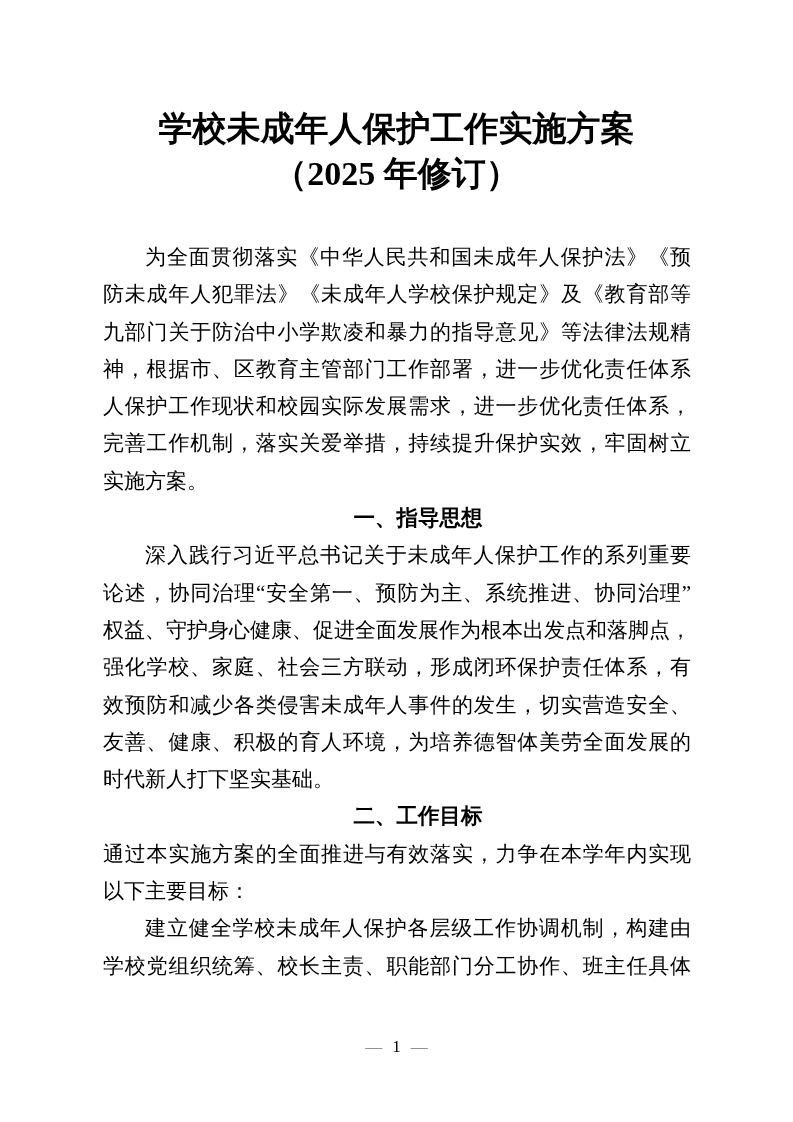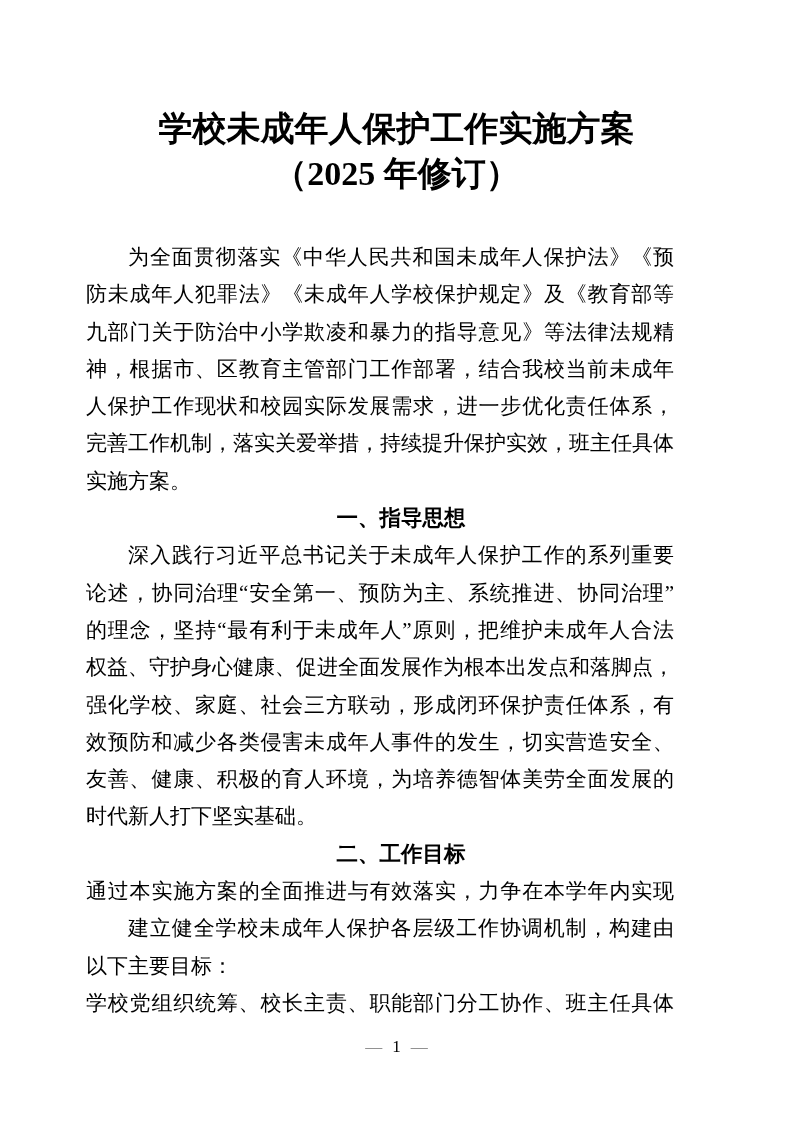--- a/index.html
+++ b/index.html
@@ -22,21 +22,21 @@
     width: 793px;
     text-align: center;
     font-family: "Liberation Serif", "DejaVu Serif", serif;
     font-weight: 700;
     font-size: 34px;
     line-height: 45px;
   }
   .doc-body {
     position: absolute;
     top: 239px;
-    left: 86px;
+    left: 103px;
     width: 588px;
     font-family: "Liberation Serif", "DejaVu Serif", serif;
     font-size: 21px;
   }
   .line {
     line-height: 37.3px;
     height: 37.3px;
     overflow: hidden;
     text-align: justify;
     text-align-last: justify;
@@ -85,37 +85,36 @@
 
   <div class="title-block">
     <div>学校未成年人保护工作实施方案</div>
     <div>（2025 年修订）</div>
   </div>
 
   <div class="doc-body" id="doc-body">
       <div class="line indent">为全面贯彻落实《中华人民共和国未成年人保护法》《预</div>
       <div class="line">防未成年人犯罪法》《未成年人学校保护规定》及《教育部等</div>
       <div class="line">九部门关于防治中小学欺凌和暴力的指导意见》等法律法规精</div>
-      <div class="line">神，根据市、区教育主管部门工作部署，结合我校当前未成年</div>
+      <div class="line">神，根据市、区教育主管部门工作部署，进一步优化责任体系</div>
       <div class="line">人保护工作现状和校园实际发展需求，进一步优化责任体系，</div>
-      <div class="line">完善工作机制，落实关爱举措，持续提升保护实效，班主任具体</div>
+      <div class="line">完善工作机制，落实关爱举措，持续提升保护实效，牢固树立</div>
       <div class="line last">实施方案。</div>
       <div class="heading">一、指导思想</div>
       <div class="line indent">深入践行习近平总书记关于未成年人保护工作的系列重要</div>
       <div class="line"><span>论述，协同治理“安全</span><span class="bold-run">第一</span><span>、预防为主、系统推进、协同治理”</span></div>
-      <div class="line">的理念，坚持“最有利于未成年人”原则，把维护未成年人合法</div>
       <div class="line">权益、守护身心健康、促进全面发展作为根本出发点和落脚点，</div>
       <div class="line">强化学校、家庭、社会三方联动，形成闭环保护责任体系，有</div>
       <div class="line">效预防和减少各类侵害未成年人事件的发生，切实营造安全、</div>
       <div class="line">友善、健康、积极的育人环境，为培养德智体美劳全面发展的</div>
       <div class="line last">时代新人打下坚实基础。</div>
       <div class="heading">二、工作目标</div>
       <div class="line">通过本实施方案的全面推进与有效落实，力争在本学年内实现</div>
+      <div class="line last">以下主要目标：</div>
       <div class="line indent">建立健全学校未成年人保护各层级工作协调机制，构建由</div>
-      <div class="line last">以下主要目标：</div>
       <div class="line">学校党组织统筹、校长主责、职能部门分工协作、班主任具体</div>
     </div>
 
   <div class="footer">
     <span class="dash">—</span><span class="num">1</span><span class="dash">—</span>
   </div>
 
 </div>
 
 </body></html>

